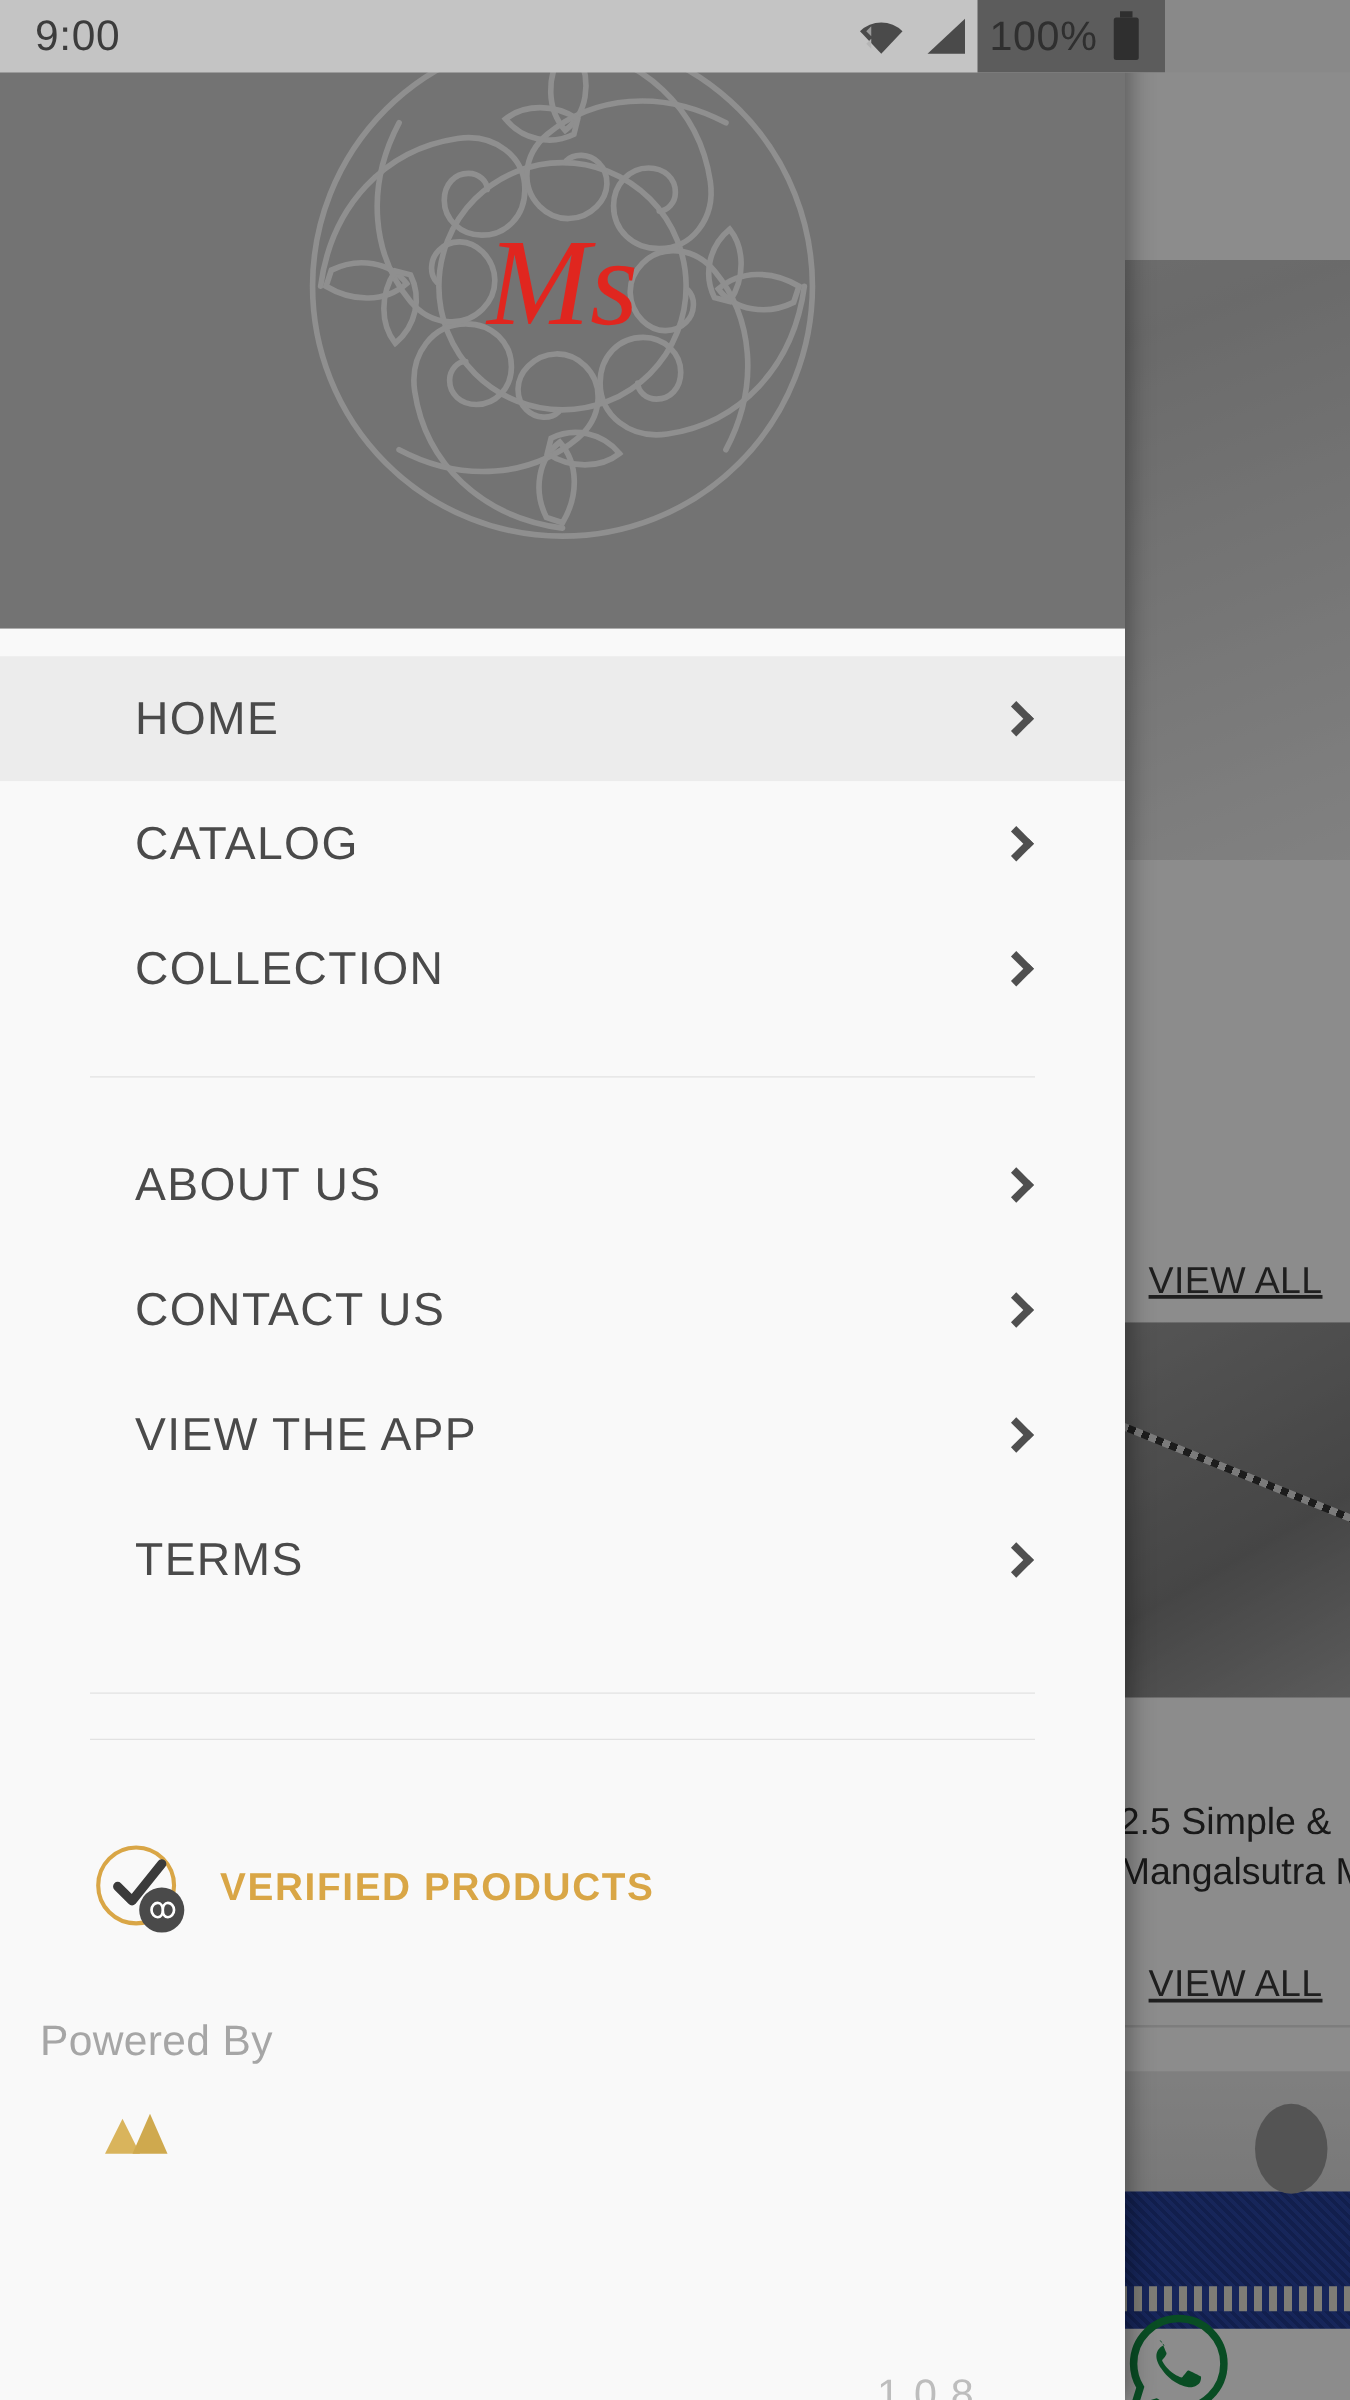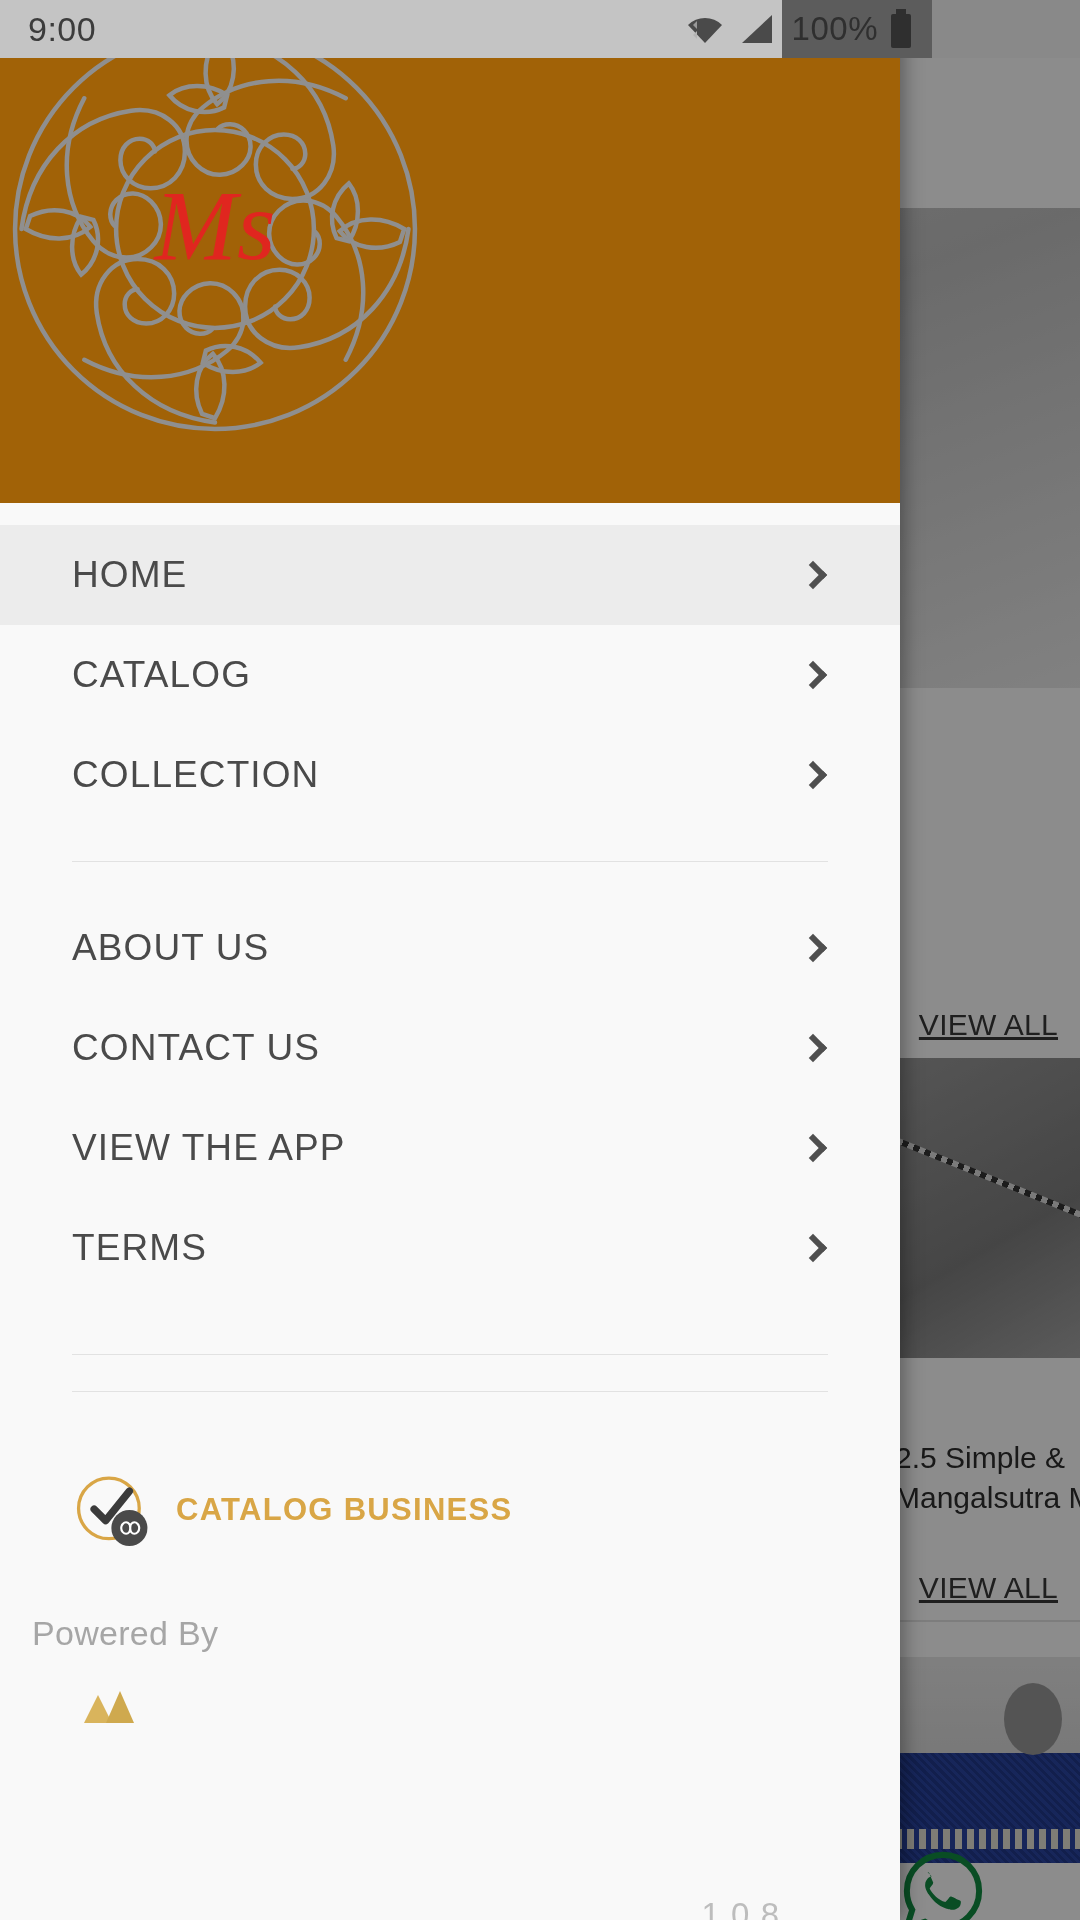--- a/index.html
+++ b/index.html
@@ -101,32 +101,32 @@
   .battery-pct{ font-size:33px; color:#2f2f2f; margin-right:10px; letter-spacing:.5px;}
 
   
   #drawer{
     position:absolute; left:0; top:0; width:900px; height:1920px;
     background:#f9f9f9; z-index:5;
     box-shadow:4px 0 18px rgba(0,0,0,.35);
     display:flex; flex-direction:column;
   }
   #drawer-header{
-    height:503px; background:#a16207;
-    display:flex; align-items:center; 
+    height:503px; background:#737373;
+    display:flex; align-items:center; justify-content:center;
     flex:0 0 auto;
   }
   #logo-wrap{ width:430px; height:430px; margin-top:-45px; }
 
   .menu-spacer{ height:22px; background:#f9f9f9; }
 
   .menu-item{
     height:100px;
     display:flex; align-items:center;
-    padding:0 60px 0 72px;
+    padding:0 60px 0 108px;
     background:#f9f9f9;
     cursor:pointer;
   }
   .menu-item.active{ background:#ececec; }
   .menu-label{
     font-size:37px; color:#4a4a4a; letter-spacing:1.1px; flex:1;
     font-weight:400;
   }
   .menu-ind{
     width:46px; height:46px; display:flex; align-items:center; justify-content:center;
@@ -317,21 +317,21 @@
   <div class="divider"></div>
   <div class="gap-lg"></div>
 
   <div id="verified-row">
     <svg id="verified-icon" viewBox="0 0 100 100">
       <circle cx="45" cy="48" r="37" fill="none" stroke="#d9a646" stroke-width="4"></circle>
       <path d="M27 49 L41 63 L70 27" fill="none" stroke="#3b3b3b" stroke-width="9" stroke-linecap="round" stroke-linejoin="round"></path>
       <circle cx="70" cy="72" r="22" fill="#4a4a4a"></circle>
       <path d="M60 72c0-4 3-7 6-7s5 3 5 7-2 7-5 7-6-3-6-7zm11 0c0-4 2-7 5-7s6 3 6 7-3 7-6 7-5-3-5-7z" fill="none" stroke="#ffffff" stroke-width="2.6"></path>
     </svg>
-    <span id="verified-text">CATALOG BUSINESS</span>
+    <span id="verified-text">VERIFIED PRODUCTS</span>
   </div>
 
   <div class="gap-md"></div>
 
   <div id="powered-by">Powered By</div>
 
   <div id="powered-logo">
     <svg width="78" height="56" viewBox="0 0 78 56">
       <path d="M12 44 L26 16 L40 44 Z" fill="#d9b45c"></path>
       <path d="M34 44 L48 12 L62 44 Z" fill="#cfa94e"></path>

